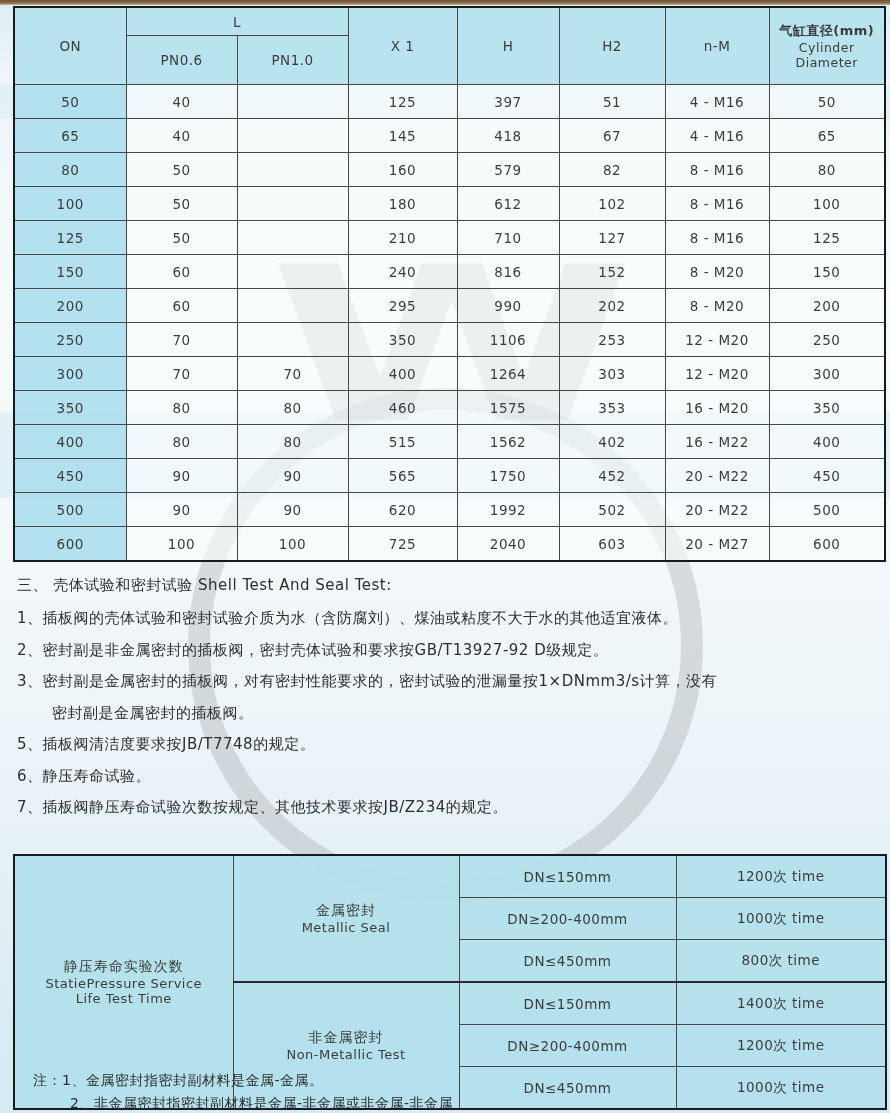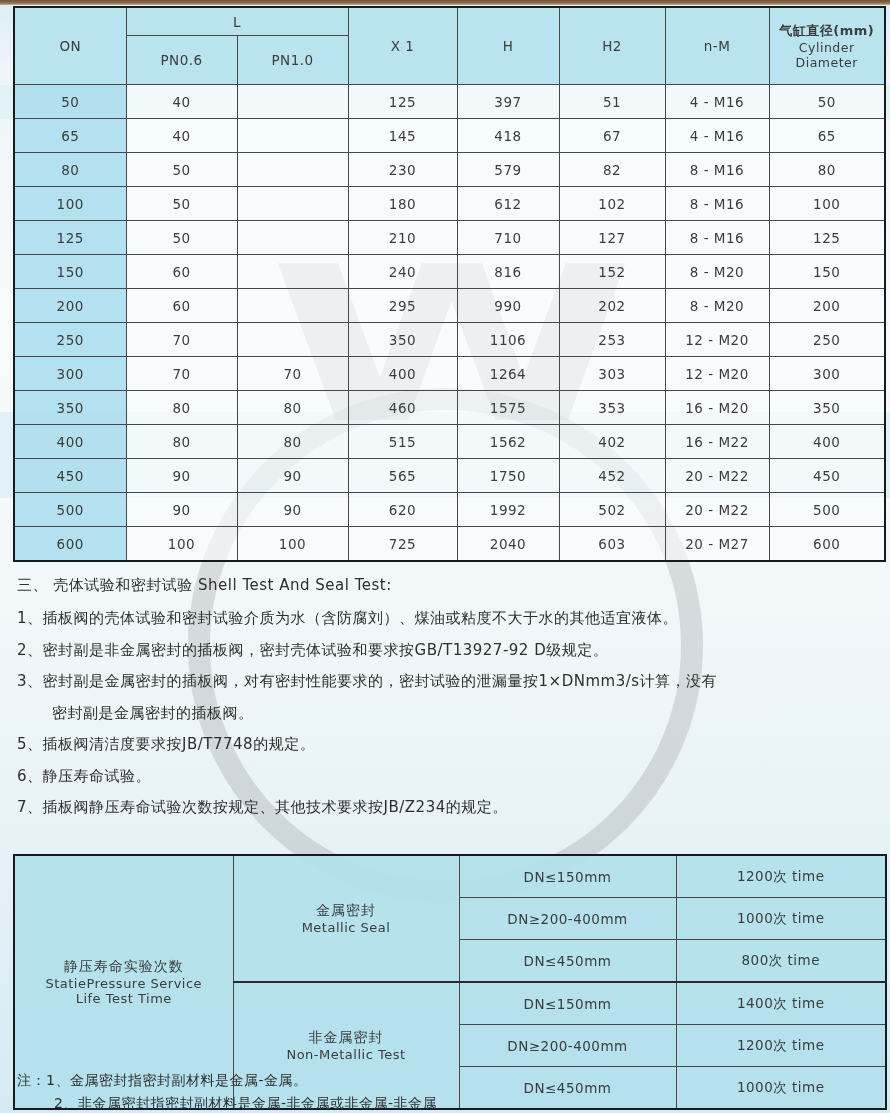--- a/index.html
+++ b/index.html
@@ -45,21 +45,21 @@
   .life td{
     border:1px solid #474747;background:rgba(178,224,236,0.95);
     text-align:center;vertical-align:middle;font-size:13.5px;letter-spacing:0.5px;
     height:33px;padding:4px;
   }
   .life .sec-split{border-top:2px solid #2a2a2a;}
   .life .cn{font-size:14px;letter-spacing:1px;}
   .life .en{font-size:13px;}
   
   .notes{position:absolute;left:17px;top:1072px;z-index:3;font-size:14px;color:#2e2e2e;}
-  .notes .row{margin-bottom:5px;letter-spacing:0.5px;}
+  .notes .row{margin-bottom:5px;letter-spacing:0.5px;margin-left:16px;}
   .notes .indent{padding-left:37px;}
 </style>
 </head>
 <body>
 
 <div class="page">
   <div class="top-edge"></div>
 
   <div class="wm wm-w">W</div>
   <div class="wm wm-circle"></div>
@@ -113,21 +113,21 @@
           <td>145</td>
           <td>418</td>
           <td>67</td>
           <td>4 - M16</td>
           <td>65</td>
         </tr>
         <tr>
           <td class="oncol">80</td>
           <td>50</td>
           <td></td>
-          <td>230</td>
+          <td>160</td>
           <td>579</td>
           <td>82</td>
           <td>8 - M16</td>
           <td>80</td>
         </tr>
         <tr>
           <td class="oncol">100</td>
           <td>50</td>
           <td></td>
           <td>180</td>

